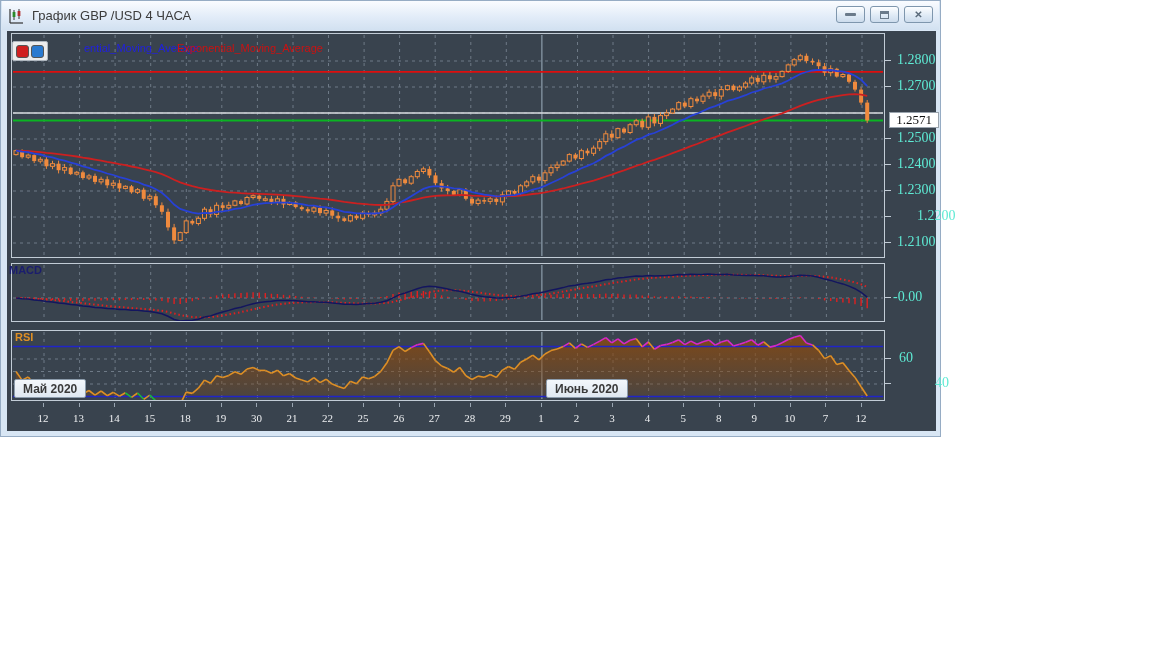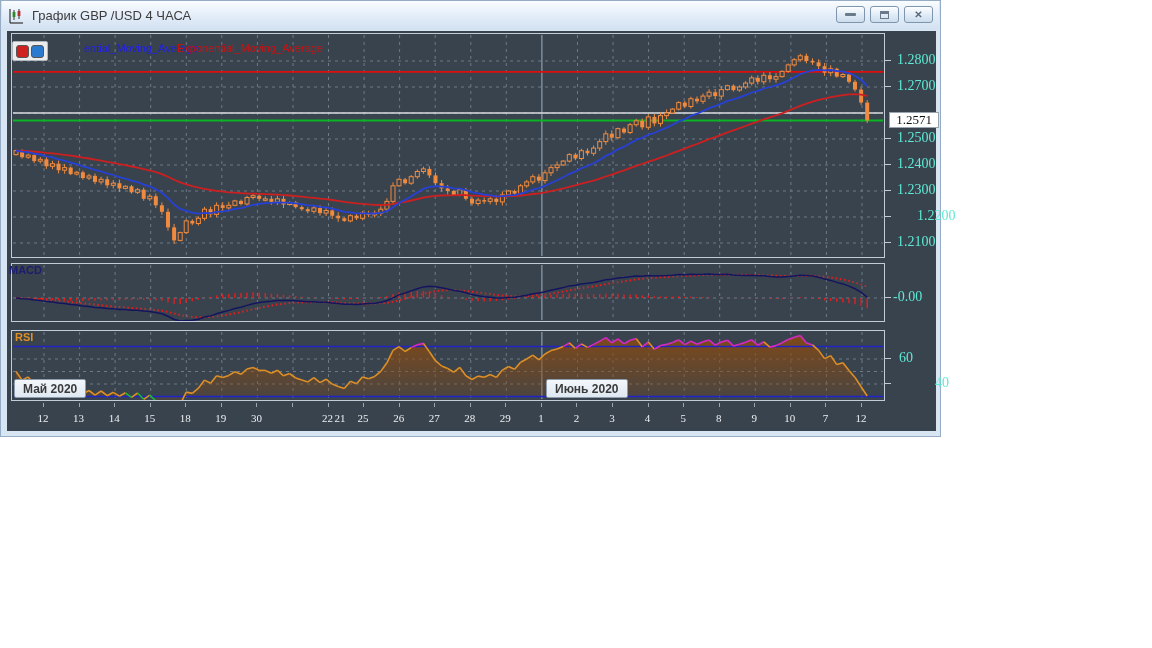--- a/index.html
+++ b/index.html
@@ -786,21 +786,21 @@
       <div class="date-label" style="left: 107.13px;">14</div>
       <div class="date-tick" style="left: 107.13px;"></div>
       <div class="date-label" style="left: 142.695px;">15</div>
       <div class="date-tick" style="left: 142.695px;"></div>
       <div class="date-label" style="left: 178.26px;">18</div>
       <div class="date-tick" style="left: 178.26px;"></div>
       <div class="date-label" style="left: 213.825px;">19</div>
       <div class="date-tick" style="left: 213.825px;"></div>
       <div class="date-label" style="left: 249.39px;">30</div>
       <div class="date-tick" style="left: 249.39px;"></div>
-      <div class="date-label" style="left: 284.955px; margin-left: 48px;">21</div>
+      <div class="date-label" style="left: 284.955px;">21</div>
       <div class="date-tick" style="left: 284.955px;"></div>
       <div class="date-label" style="left: 320.52px;">22</div>
       <div class="date-tick" style="left: 320.52px;"></div>
       <div class="date-label" style="left: 356.085px;">25</div>
       <div class="date-tick" style="left: 356.085px;"></div>
       <div class="date-label" style="left: 391.65px;">26</div>
       <div class="date-tick" style="left: 391.65px;"></div>
       <div class="date-label" style="left: 427.215px;">27</div>
       <div class="date-tick" style="left: 427.215px;"></div>
       <div class="date-label" style="left: 462.78px;">28</div>

